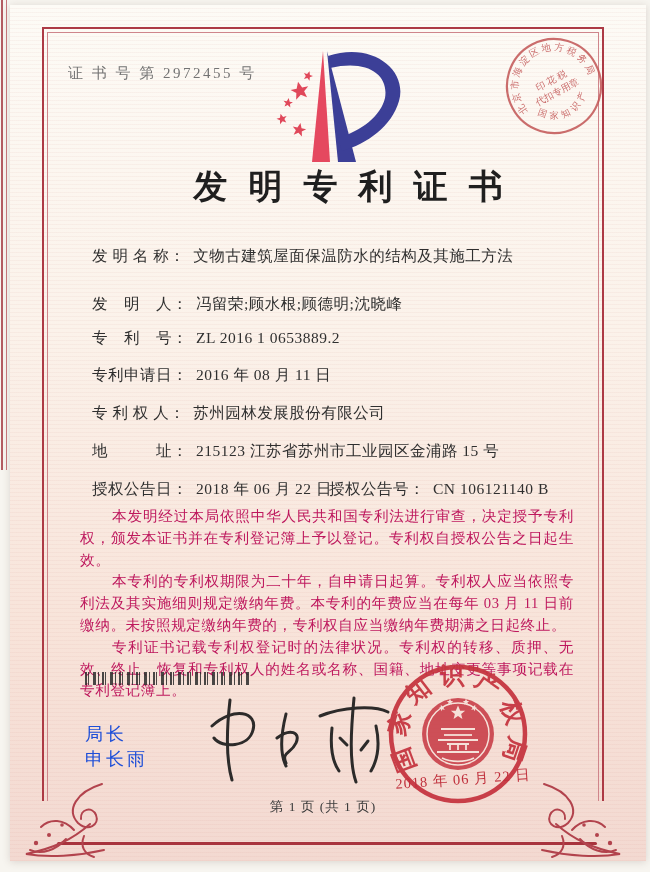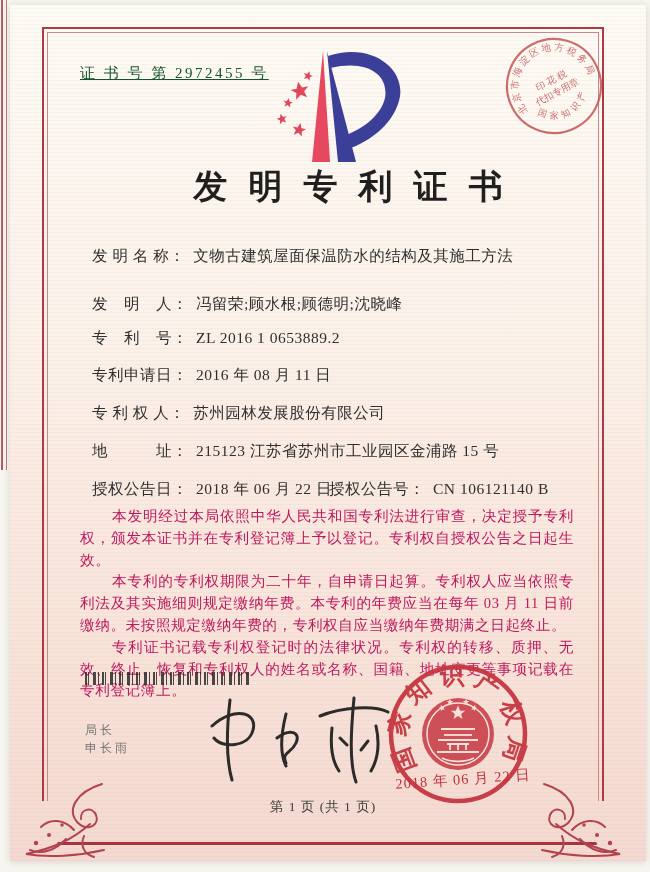--- a/index.html
+++ b/index.html
@@ -23,21 +23,21 @@
   .frame { position:absolute; left:42px; top:27px; width:562px; height:774px;
     border:2.5px solid #ad3a45; border-bottom:none; }
   .frame-inner { position:absolute; left:3px; top:3px; right:3px; bottom:0;
     border:1px solid #cf858b; border-bottom:none; }
   .bottom-line { position:absolute; left:57px; top:842px; width:540px; height:3px;
     background:#a8333d; border-radius:2px; }
   .flourish { position:absolute; width:96px; height:86px; }
   .flourish.left { left:14px; top:780px; }
   .flourish.right{ left:536px; top:780px; transform:scaleX(-1); }
 
-  .cert-no { position:absolute; left:80px; top:64px; font-size:15px; color:#14532d; letter-spacing:2.5px;text-decoration:underline; }
+  .cert-no { position:absolute; left:68px; top:64px; font-size:15px; color:#737373; letter-spacing:2.5px; }
 
   .logo { position:absolute; left:272px; top:48px; }
   .tax-stamp { position:absolute; left:498px; top:30px; }
 
   .title { position:absolute; left:42px; top:164px; width:612px; text-align:center;
     font-size:34px; font-weight:bold; color:#1f1f1f; letter-spacing:.62em; text-indent:.62em; }
 
   .fields { position:absolute; left:85px; top:246px; width:492px; font-size:15.5px; color:#2f2f2f; }
   .frow { position:absolute; left:0; white-space:nowrap; letter-spacing:.5px;margin-left:7px; }
   .frow .lbl { margin-right:8px; }
@@ -46,21 +46,21 @@
 
   .body-text { position:absolute; left:80px; top:506px; width:494px;
     font-size:14.6px; line-height:21.8px; color:#be185d; text-align:justify; letter-spacing:.6px; }
   .body-text p { text-indent:2.2em; }
 
   .barcode { position:absolute; left:85px; top:672px; width:164px; height:13px;
     background:
       repeating-linear-gradient(90deg,#2b2b2b 0 2px, rgba(0,0,0,0) 2px 3px, #2b2b2b 3px 4px, rgba(0,0,0,0) 4px 8px, #2b2b2b 8px 11px, rgba(0,0,0,0) 11px 13px, #2b2b2b 13px 14px, rgba(0,0,0,0) 14px 17px);
     opacity:.85; }
 
-  .director { position:absolute; left:85px; top:722px; font-size:12px; color:#737373; letter-spacing:3px;font-family:Liberation Serif, serif; }
+  .director { position:absolute; left:85px; top:722px; font-size:18px; color:#1d4ed8; letter-spacing:3px;font-family:Liberation Serif, serif; }
   .director .name { display:block; margin-top:1px; }
   .signature { position:absolute; left:182px; top:686px; }
 
   .office-seal { position:absolute; left:372px; top:650px; opacity:.93; }
   .seal-date { position:absolute; left:383px; top:770px; width:160px; text-align:center;
     color:#c0303c; font-size:14.5px; letter-spacing:1px; transform:rotate(-4deg); font-weight:500; }
 
   .footer { position:absolute; left:42px; top:798px; width:562px; text-align:center;
     font-size:13.5px; color:#3d3d3d; letter-spacing:1px; }
 </style>

